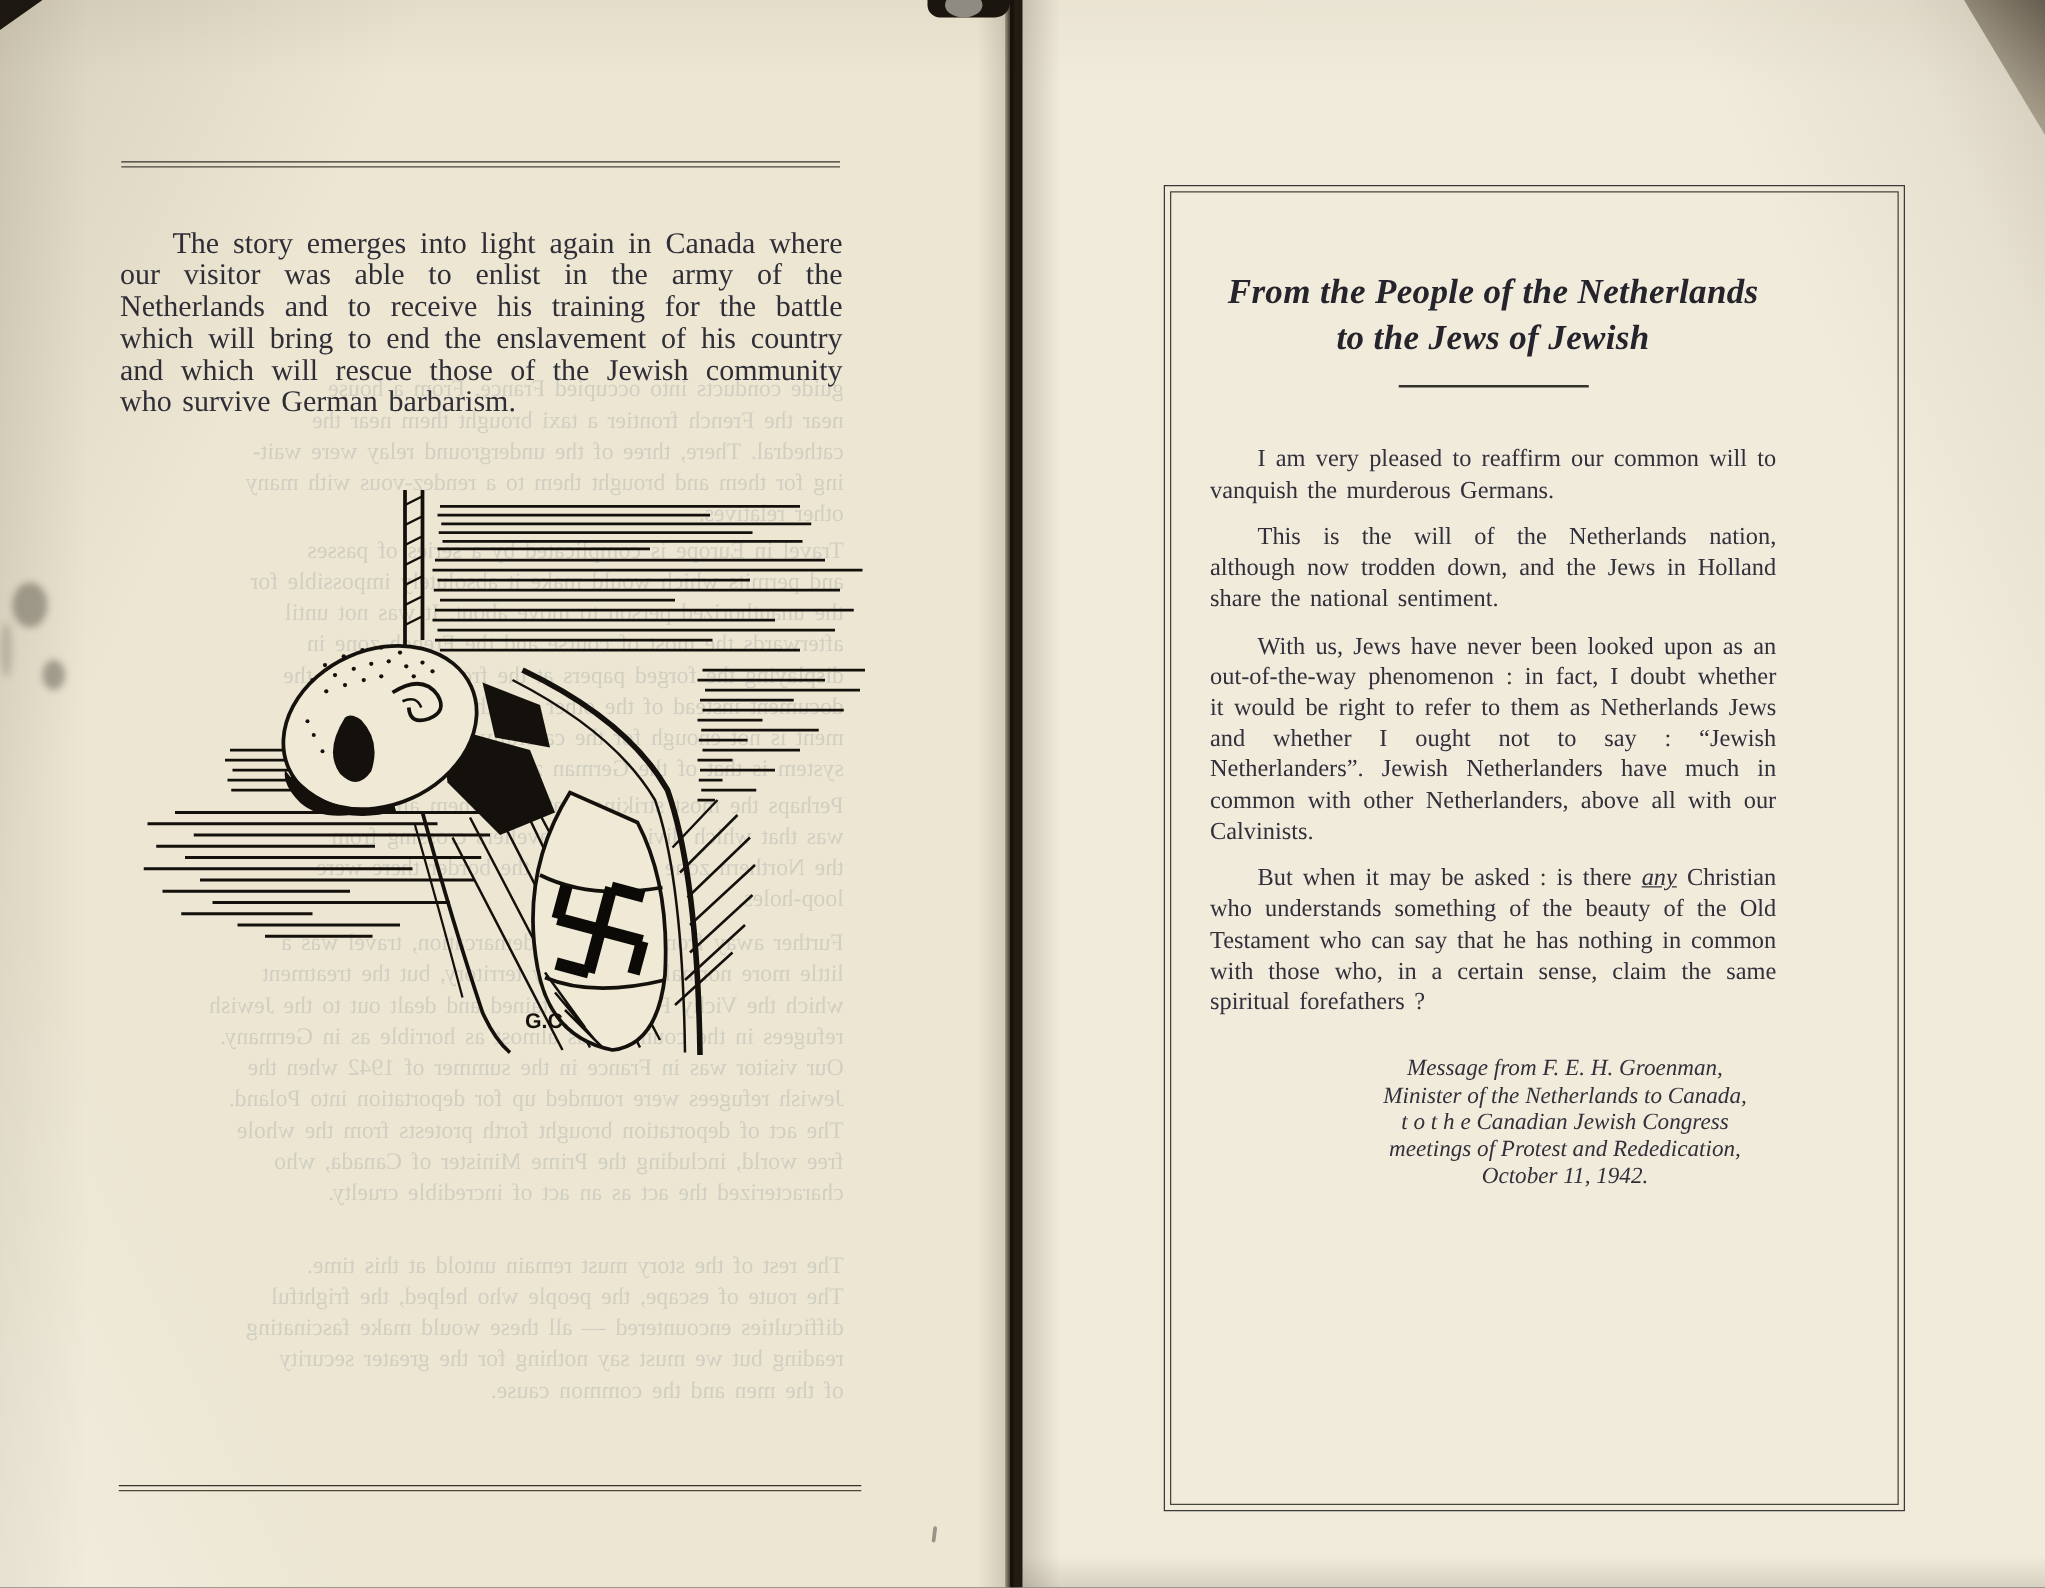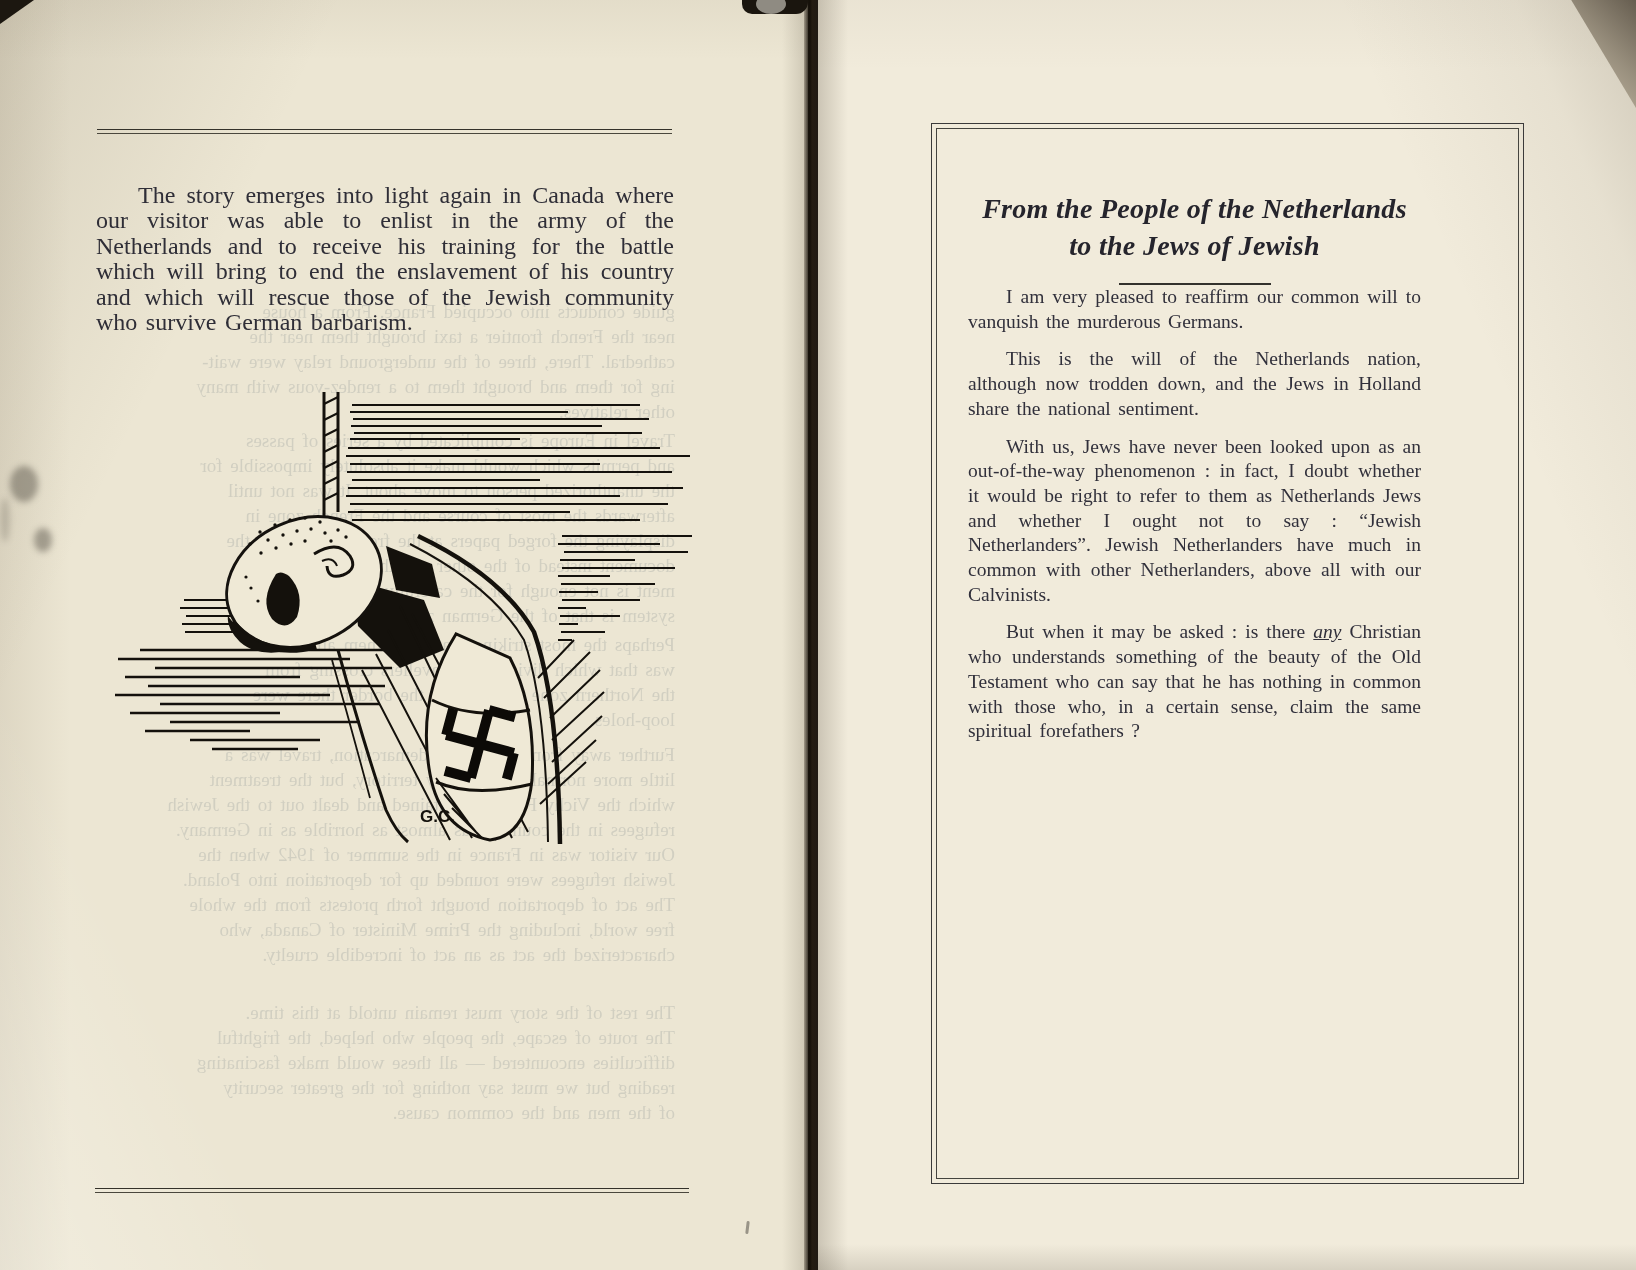--- a/index.html
+++ b/index.html
@@ -65,31 +65,31 @@
     transform:scaleX(-1);
     color:#51616d;opacity:.17;filter:blur(.5px);
     font-size:19px;line-height:25px;text-align:justify;word-spacing:3px;
   }
   .bt div{white-space:nowrap;overflow:hidden;}
   .smudge{position:absolute;border-radius:50%;background:rgba(70,64,55,.42);filter:blur(3px);z-index:2;}
   .pencil-mark{position:absolute;left:746px;top:1221px;width:3px;height:13px;background:rgba(85,80,72,.55);transform:rotate(7deg);border-radius:2px;}
   .illustration{position:absolute;left:100px;top:378px;width:600px;height:480px;z-index:3;}
   
   .frame{
-    position:absolute;left:113px;top:123px;width:591px;height:1059px;
+    position:absolute;left:113px;top:148px;width:591px;height:1059px;
     border:1.5px solid #3b3a3a;
   }
   .frame::before{content:"";position:absolute;inset:4px;border:1px solid #45443f;pointer-events:none;}
   .frame-content{position:absolute;left:36px;top:0;width:453px;padding-top:66px;}
   .message-title{
     text-align:center;font-size:28px;font-weight:bold;font-style:italic;
     line-height:37px;color:#25242c;letter-spacing:.3px;
   }
   .title-divider{width:152px;border-top:2px solid #33322d;margin:19px auto 0;}
-  .message-body{}
+  .message-body{margin-top:46px;}
   .message-body p{
     margin:0 0 13px;font-size:19.5px;line-height:24.7px;color:#31303b;
     text-align:justify;text-indent:38px;word-spacing:2.6px;
   }
   .message-body p em{font-style:italic;text-decoration:underline;}
   .attribution{
     margin:30px 0 0 112px;width:344px;text-align:center;
     font-style:italic;font-size:18.5px;line-height:21.6px;color:#32313b;
   }
 </style>
@@ -229,20 +229,27 @@
         <div>From the People of the Netherlands</div>
         <div>to the Jews of Jewish</div>
       </div>
       <div class="title-divider"></div>
       <div class="message-body">
           <p><span>I am very pleased to reaffirm our common will to vanquish the murderous Germans.</span></p>
           <p><span>This is the will of the Netherlands nation, although now trodden down, and the Jews in Holland share the national sentiment.</span></p>
           <p><span>With us, Jews have never been looked upon as an out-of-the-way phenomenon : in fact, I doubt whether it would be right to refer to them as Netherlands Jews and whether I ought not to say : “Jewish Netherlanders”. Jewish Netherlanders have much in common with other Netherlanders, above all with our Calvinists.</span></p>
           <p><span>But when it may be asked : is there </span><em>any</em><span> Christian who understands something of the beauty of the Old Testament who can say that he has nothing in common with those who, in a certain sense, claim the same spiritual forefathers ?</span></p>
         </div>
+      <div class="attribution">
+          <div>Message from F. E. H. Groenman,</div>
+          <div>Minister of the Netherlands to Canada,</div>
+          <div>t o  t h e  Canadian Jewish Congress</div>
+          <div>meetings of Protest and Rededication,</div>
+          <div>October 11, 1942.</div>
+        </div>
     </div>
   </div>
 </div>
 
 <div class="gutter"></div>
 <div class="gutter-notch"></div>
 <div class="gutter-blob"></div>
 <div class="corner-tl"></div>
 <div class="corner-tr"></div>
 <div class="pencil-mark"></div>

